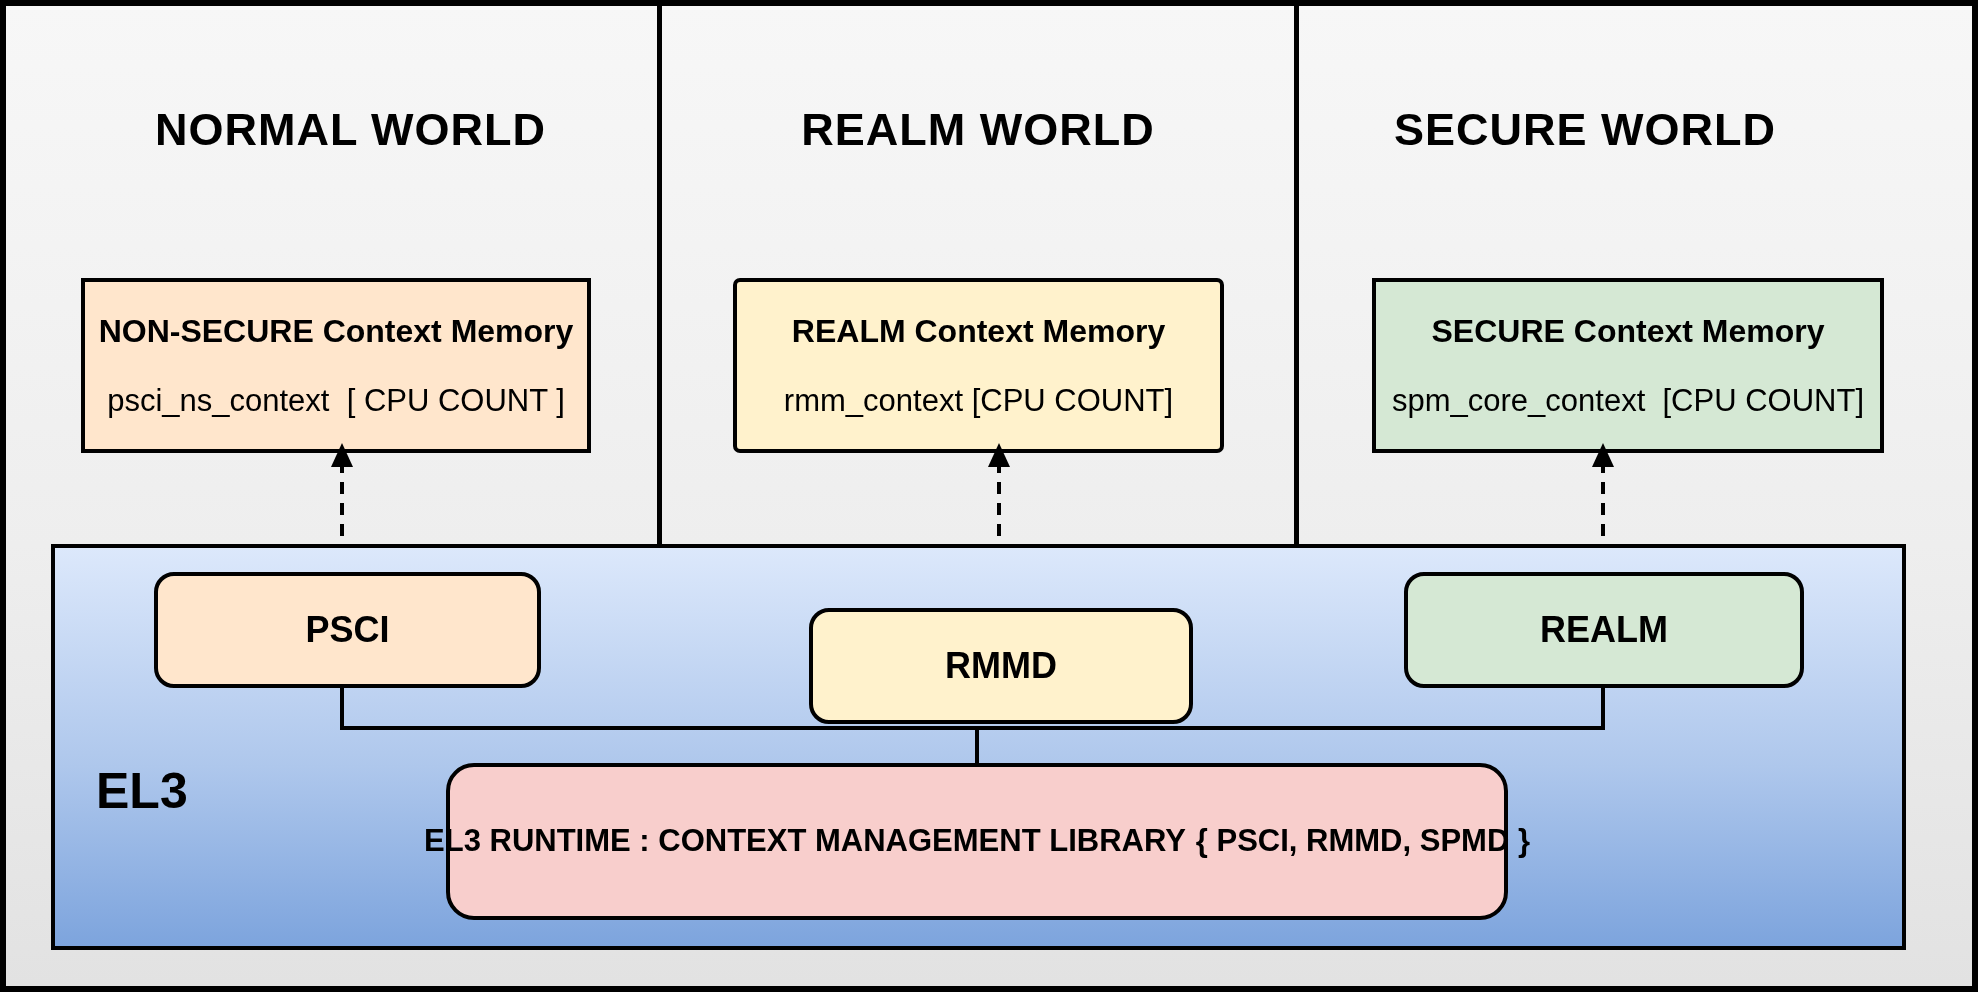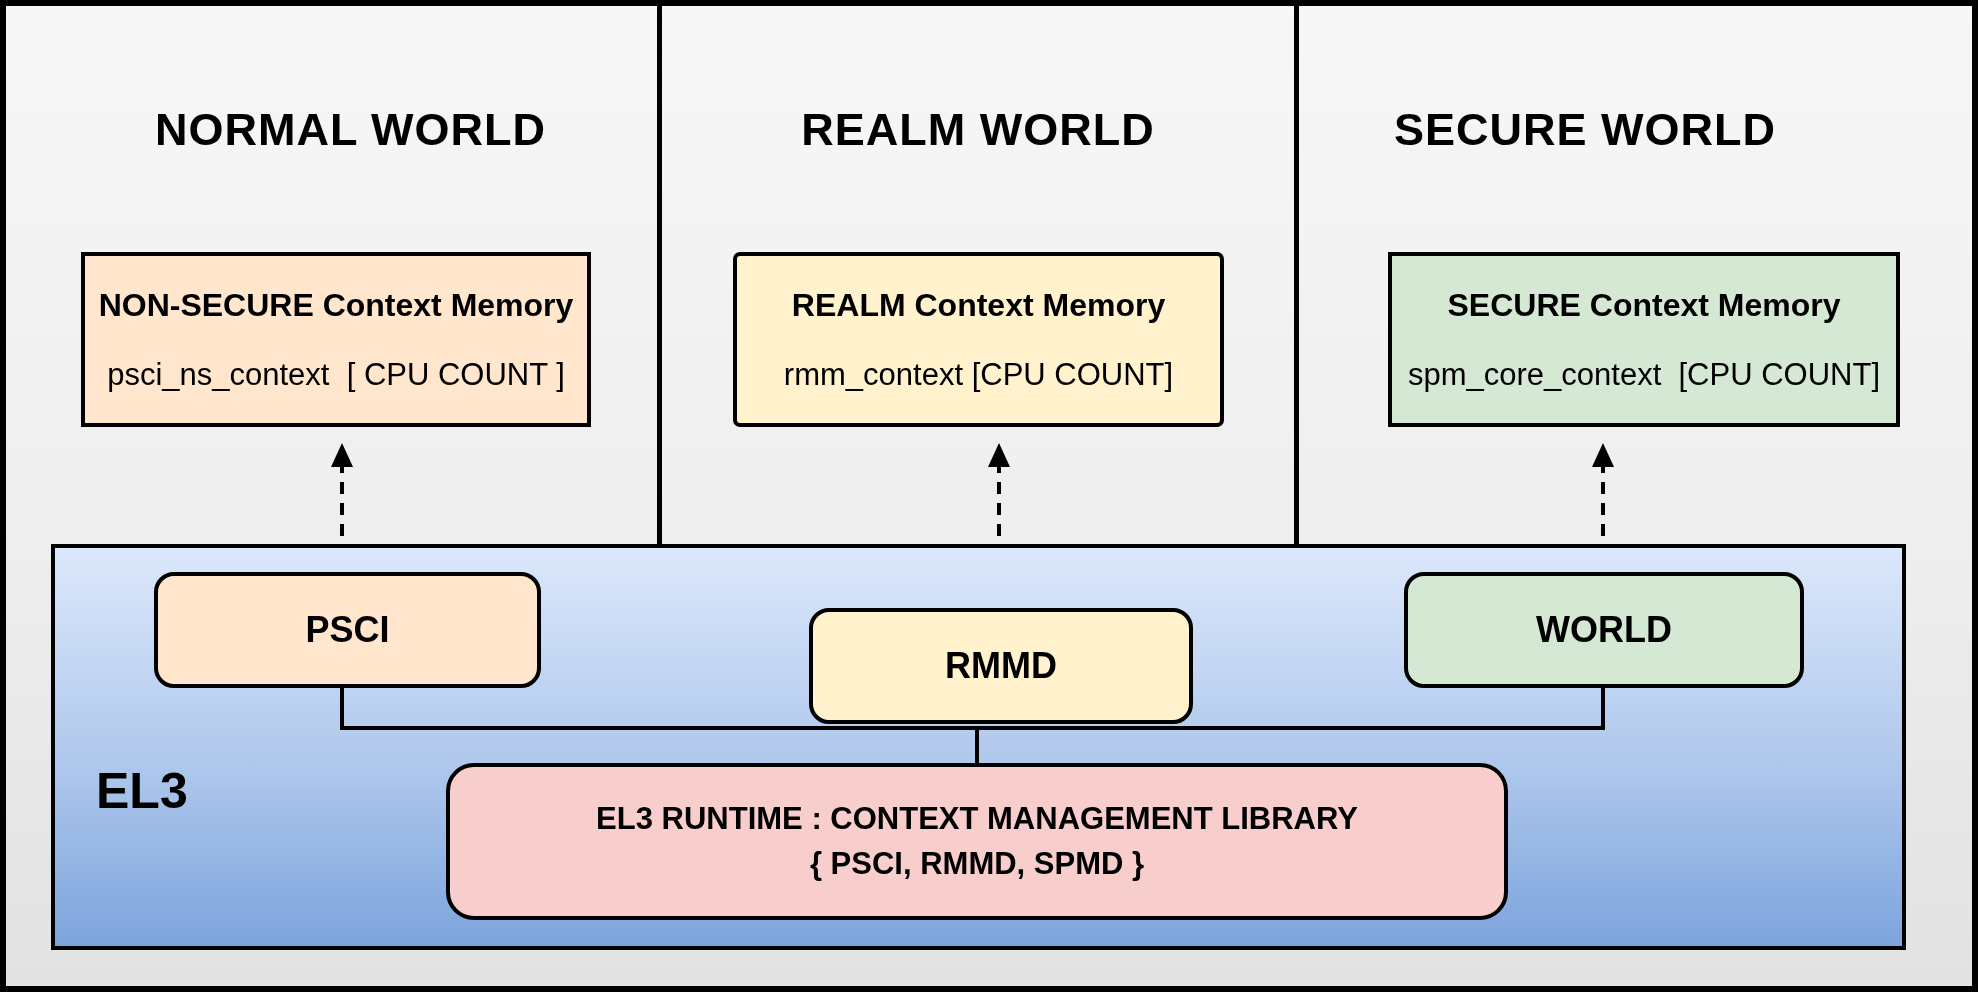--- a/index.html
+++ b/index.html
@@ -16,21 +16,21 @@
   .abs{position:absolute;}
   
   .divider{width:5px;top:0;height:538px;background:#000;}
   
   .world-title{
     top:98px;height:52px;line-height:52px;
     text-align:center;font-size:45px;font-weight:bold;letter-spacing:1px;
   }
   
   .ctx-box{
-    top:246px;height:175px;box-sizing:border-box;
+    top:272px;height:175px;box-sizing:border-box;
     border:4px solid #000;
     display:flex;flex-direction:column;justify-content:center;align-items:center;
     gap:38px;
   }
   .ctx-title{font-size:32px;font-weight:bold;line-height:1;}
   .ctx-value{font-size:31px;font-weight:normal;line-height:1;white-space:pre;}
   
   .arrow{width:24px;top:437px;height:129px;}
   .arrow .head-up{
     position:absolute;left:1px;top:0;width:0;height:0;
@@ -61,21 +61,21 @@
     border:4px solid #000;border-radius:20px;
     display:flex;align-items:center;justify-content:center;
     font-size:36px;font-weight:bold;
   }
   
   .conn{background:#000;}
   
   #runtime-box{
     left:440px;top:757px;width:1062px;height:157px;box-sizing:border-box;
     border:4px solid #000;border-radius:28px;
-    display:flex;flex-direction:column;align-items:center;justify-content:center;
+    display:flex;flex-direction:row;align-items:center;justify-content:center;
     gap:10px;
   }
   .rt-line{font-size:31px;font-weight:bold;line-height:1.1;white-space:pre;}
 </style>
 </head>
 <body>
 
 <div id="stage">
 
   <div class="abs divider" style="left:651px;"></div>
@@ -86,21 +86,21 @@
   <div class="abs world-title" style="left:1293px;width:572px;">SECURE WORLD</div>
 
   <div class="abs ctx-box" style="left: 75px; width: 510px; background-color: rgb(255, 230, 204);">
     <div class="ctx-title">NON-SECURE Context Memory</div>
     <div class="ctx-value">psci_ns_context  [ CPU COUNT ]</div>
   </div>
   <div class="abs ctx-box" style="left: 727px; width: 491px; background-color: rgb(255, 242, 204); border-radius: 7px;">
     <div class="ctx-title">REALM Context Memory</div>
     <div class="ctx-value">rmm_context [CPU COUNT]</div>
   </div>
-  <div class="abs ctx-box" style="left: 1366px; width: 512px; background-color: rgb(213, 232, 212); margin-left: 16px;">
+  <div class="abs ctx-box" style="left: 1366px; width: 512px; background-color: rgb(213, 232, 212);">
     <div class="ctx-title">SECURE Context Memory</div>
     <div class="ctx-value">spm_core_context  [CPU COUNT]</div>
   </div>
 
   <div class="abs arrow" style="left:324px;">
     <div class="head-up"></div>
     <div class="shaft"></div>
     <div class="head-down"></div>
   </div>
   <div class="abs arrow" style="left:981px;">
@@ -112,21 +112,21 @@
     <div class="head-up"></div>
     <div class="shaft"></div>
     <div class="head-down"></div>
   </div>
 
   <div class="abs" id="el3-box"></div>
   <div class="abs" id="el3-label">EL3</div>
 
   <div class="abs module" style="left: 148px; width: 387px; background-color: rgb(255, 230, 204);">PSCI</div>
   <div class="abs module" style="left: 803px; width: 384px; background-color: rgb(255, 242, 204); margin-top: 36px;">RMMD</div>
-  <div class="abs module" style="left: 1398px; width: 400px; background-color: rgb(213, 232, 212);">WORLD</div>
+  <div class="abs module" style="left: 1398px; width: 400px; background-color: rgb(213, 232, 212);">REALM</div>
 
   <div class="abs conn" style="left:334px;top:682px;width:4px;height:42px;"></div>
   <div class="abs conn" style="left:1595px;top:682px;width:4px;height:42px;"></div>
   <div class="abs conn" style="left:334px;top:720px;width:1265px;height:4px;"></div>
   <div class="abs conn" style="left:969px;top:720px;width:4px;height:40px;"></div>
 
   <div class="abs" id="runtime-box" style="background-color: rgb(248, 206, 204);">
     <div class="rt-line">EL3 RUNTIME : CONTEXT MANAGEMENT LIBRARY</div>
     <div class="rt-line">{ PSCI, RMMD, SPMD }</div>
   </div>

